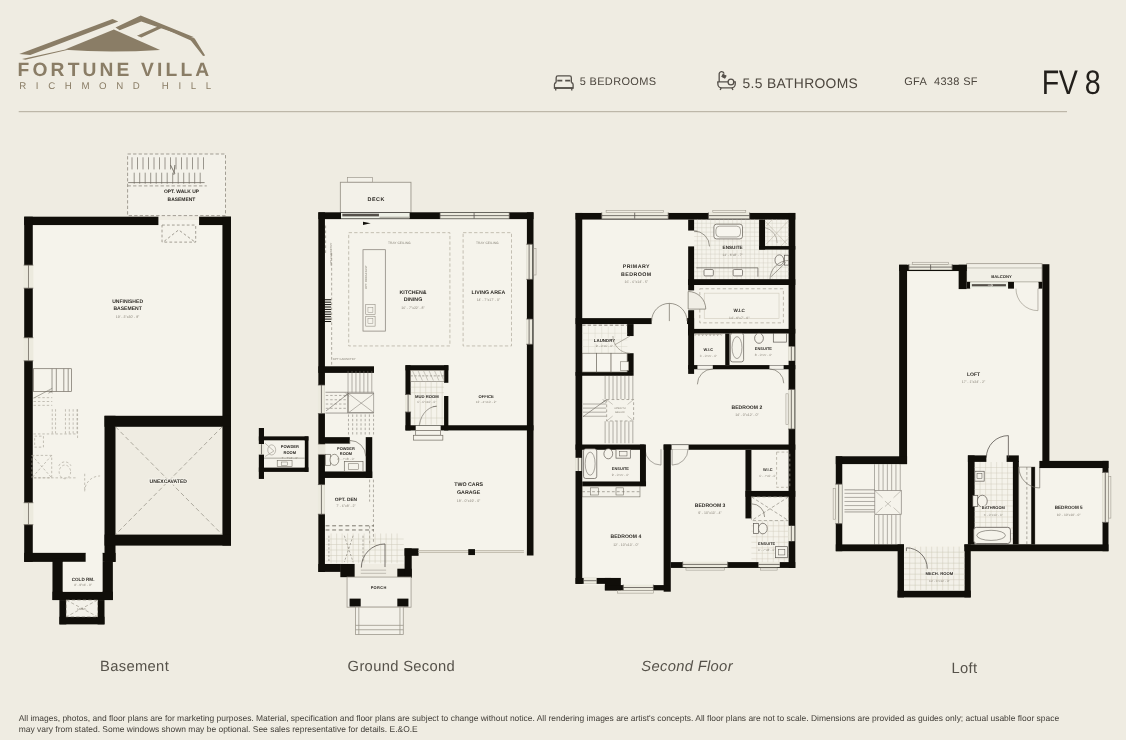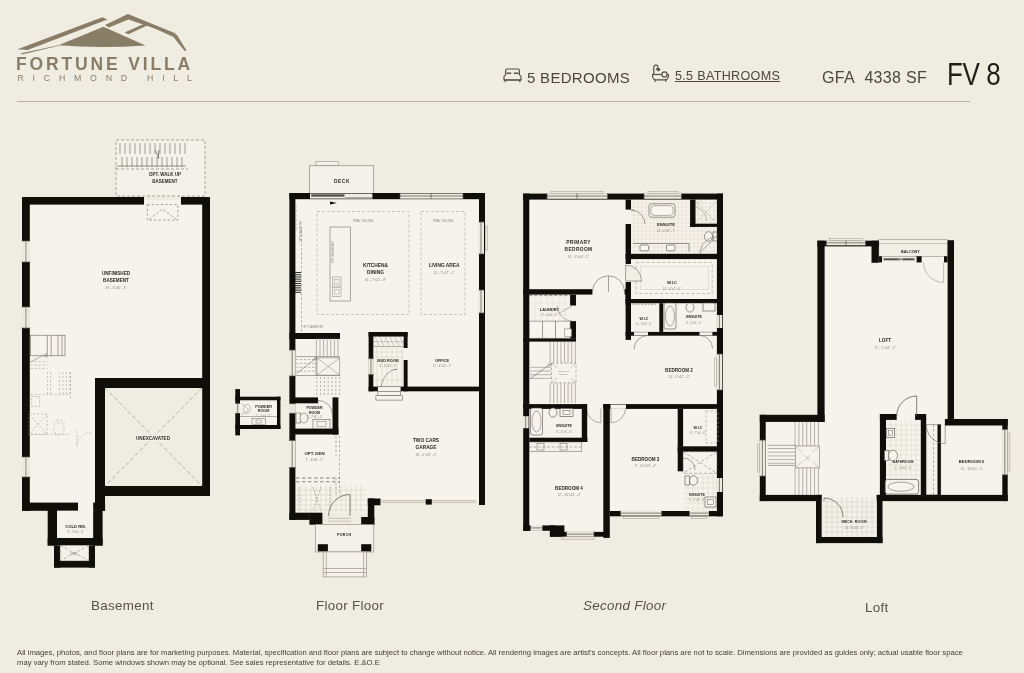--- a/index.html
+++ b/index.html
@@ -33,34 +33,34 @@
 </svg>
 
 <svg class="abs" style="left:503px;top:64px" width="19" height="20" viewBox="0 0 19 20" fill="none" stroke="#55504a" stroke-width="1.2">
 <path d="M2.6,13 V6.6 a1.6,1.6 0 0 1 1.6,-1.6 h10.6 a1.6,1.6 0 0 1 1.6,1.6 V13"></path>
 <path d="M3.6,9.3 h4.6 M10.8,9.3 h4.6" stroke-width="1.5"></path>
 <path d="M2.6,11 c-1,0.3 -1.6,0.9 -1.6,1.9 V16 h17 v-3.1 c0,-1 -0.6,-1.6 -1.6,-1.9" fill="#efece2"></path>
 <path d="M1,16 H18" stroke-width="1.2"></path>
 <path d="M2.2,16 v2.3 M16.8,16 v2.3"></path>
 </svg>
 
-<div class="abs" style="left:527px;top:68.5px;font-size:15px;color:#4c463e;letter-spacing:.3px;">5 BEDROOMS</div>
+<div class="abs" style="left:527px;top:68.5px;font-size:10px;color:#4c463e;letter-spacing:.3px;">5 BEDROOMS</div>
 
 <svg class="abs" style="left:651px;top:63px" width="19" height="20" viewBox="0 0 19 20" fill="none" stroke="#55504a" stroke-width="1.2">
 <path d="M2.8,11.5 V4.6 a2.2,2.2 0 0 1 4.4,-0.6"></path>
 <path d="M6.4,4.6 l2.6,1.5 -1.1,1.9 -2.6,-1.5 Z" stroke-width="1" fill="#55504a"></path>
 <path d="M1,11.5 H12"></path>
 <path d="M1.6,11.5 v1.8 a3.6,3.6 0 0 0 3.6,3.6 h8.6 a3.6,3.6 0 0 0 3.6,-3.6 v-1.8 H15"></path>
 <circle cx="13.5" cy="11.5" r="2.6" fill="#efece2"></circle>
 <path d="M4.6,16.9 l-0.9,1.9 M14.4,16.9 l0.9,1.9"></path>
 </svg>
 
-<div class="abs" style="left:675px;top:68.5px;font-size:12.6px;color:#4c463e;letter-spacing:.3px;text-decoration:underline;">5.5 BATHROOMS</div>
-
-<div class="abs" style="left:822px;top:68.5px;font-size:16px;color:#4c463e;letter-spacing:.3px;">GFA&nbsp;&nbsp;4338 SF</div>
+<div class="abs" style="left:675px;top:68.5px;font-size:12.6px;color:#4c463e;letter-spacing:.3px;">5.5 BATHROOMS</div>
+
+<div class="abs" style="left:822px;top:68.5px;font-size:10px;color:#4c463e;letter-spacing:.3px;">GFA&nbsp;&nbsp;4338 SF</div>
 
 <div class="abs" style="left:947px;top:57px;font-size:31px;color:#221f1b;letter-spacing:-0.5px;transform:scaleX(0.84);transform-origin:left top;">FV 8</div>
 
 <div class="abs" style="left:17px;top:100.8px;width:953px;height:1px;background:#b7b2a4;"></div>
 
 <svg class="abs" style="left:0px;top:130px" width="230" height="460" viewBox="0 130 230 460">
 
 <path d="M26,200 H206 V382 H101 V510 H26 Z" fill="#f5f3eb"></path>
 
 <g fill="none" stroke="#8a857a" stroke-width="0.7" stroke-dasharray="3,2">
@@ -863,19 +863,19 @@
       <path d="M1004.8,429.4 v45.5 M1001.9,429.4 h5.8 M1001.9,474.9 h5.8" stroke="#55504a" stroke-width="0.7" fill="none"></path>
       <rect x="1007.9" y="433" width="2" height="38" fill="none" stroke="#9a958a" stroke-width="0.5"></rect>
     </g>
 
 <text class="rn" x="971.5" y="463" font-size="4.2">BEDROOM 5</text>
 <text class="dm" x="971.5" y="469.5" font-size="3">10' - 10"x10' - 0"</text>
 </svg>
 
 <div class="cap" style="left:91px;top:598px;">Basement</div>
 
-<div class="cap" style="left:316px;top:598px;">Floor Floor</div>
+<div class="cap" style="left:316px;top:598px;">Ground Second</div>
 
 <div class="cap" style="left:583px;top:598px;font-style:italic;">Second Floor</div>
 
 <div class="cap" style="left:865px;top:600px;">Loft</div>
 
 <div class="abs" style="left:17px;top:648px;width:1010px;font-size:7.7px;line-height:10.4px;color:#44403a;">All images, photos, and floor plans are for marketing purposes. Material, specification and floor plans are subject to change without notice. All rendering images are artist's concepts. All floor plans are not to scale. Dimensions are provided as guides only; actual usable floor space<br>may vary from stated. Some windows shown may be optional. See sales representative for details. E.&amp;O.E</div>
 
 </body></html>

